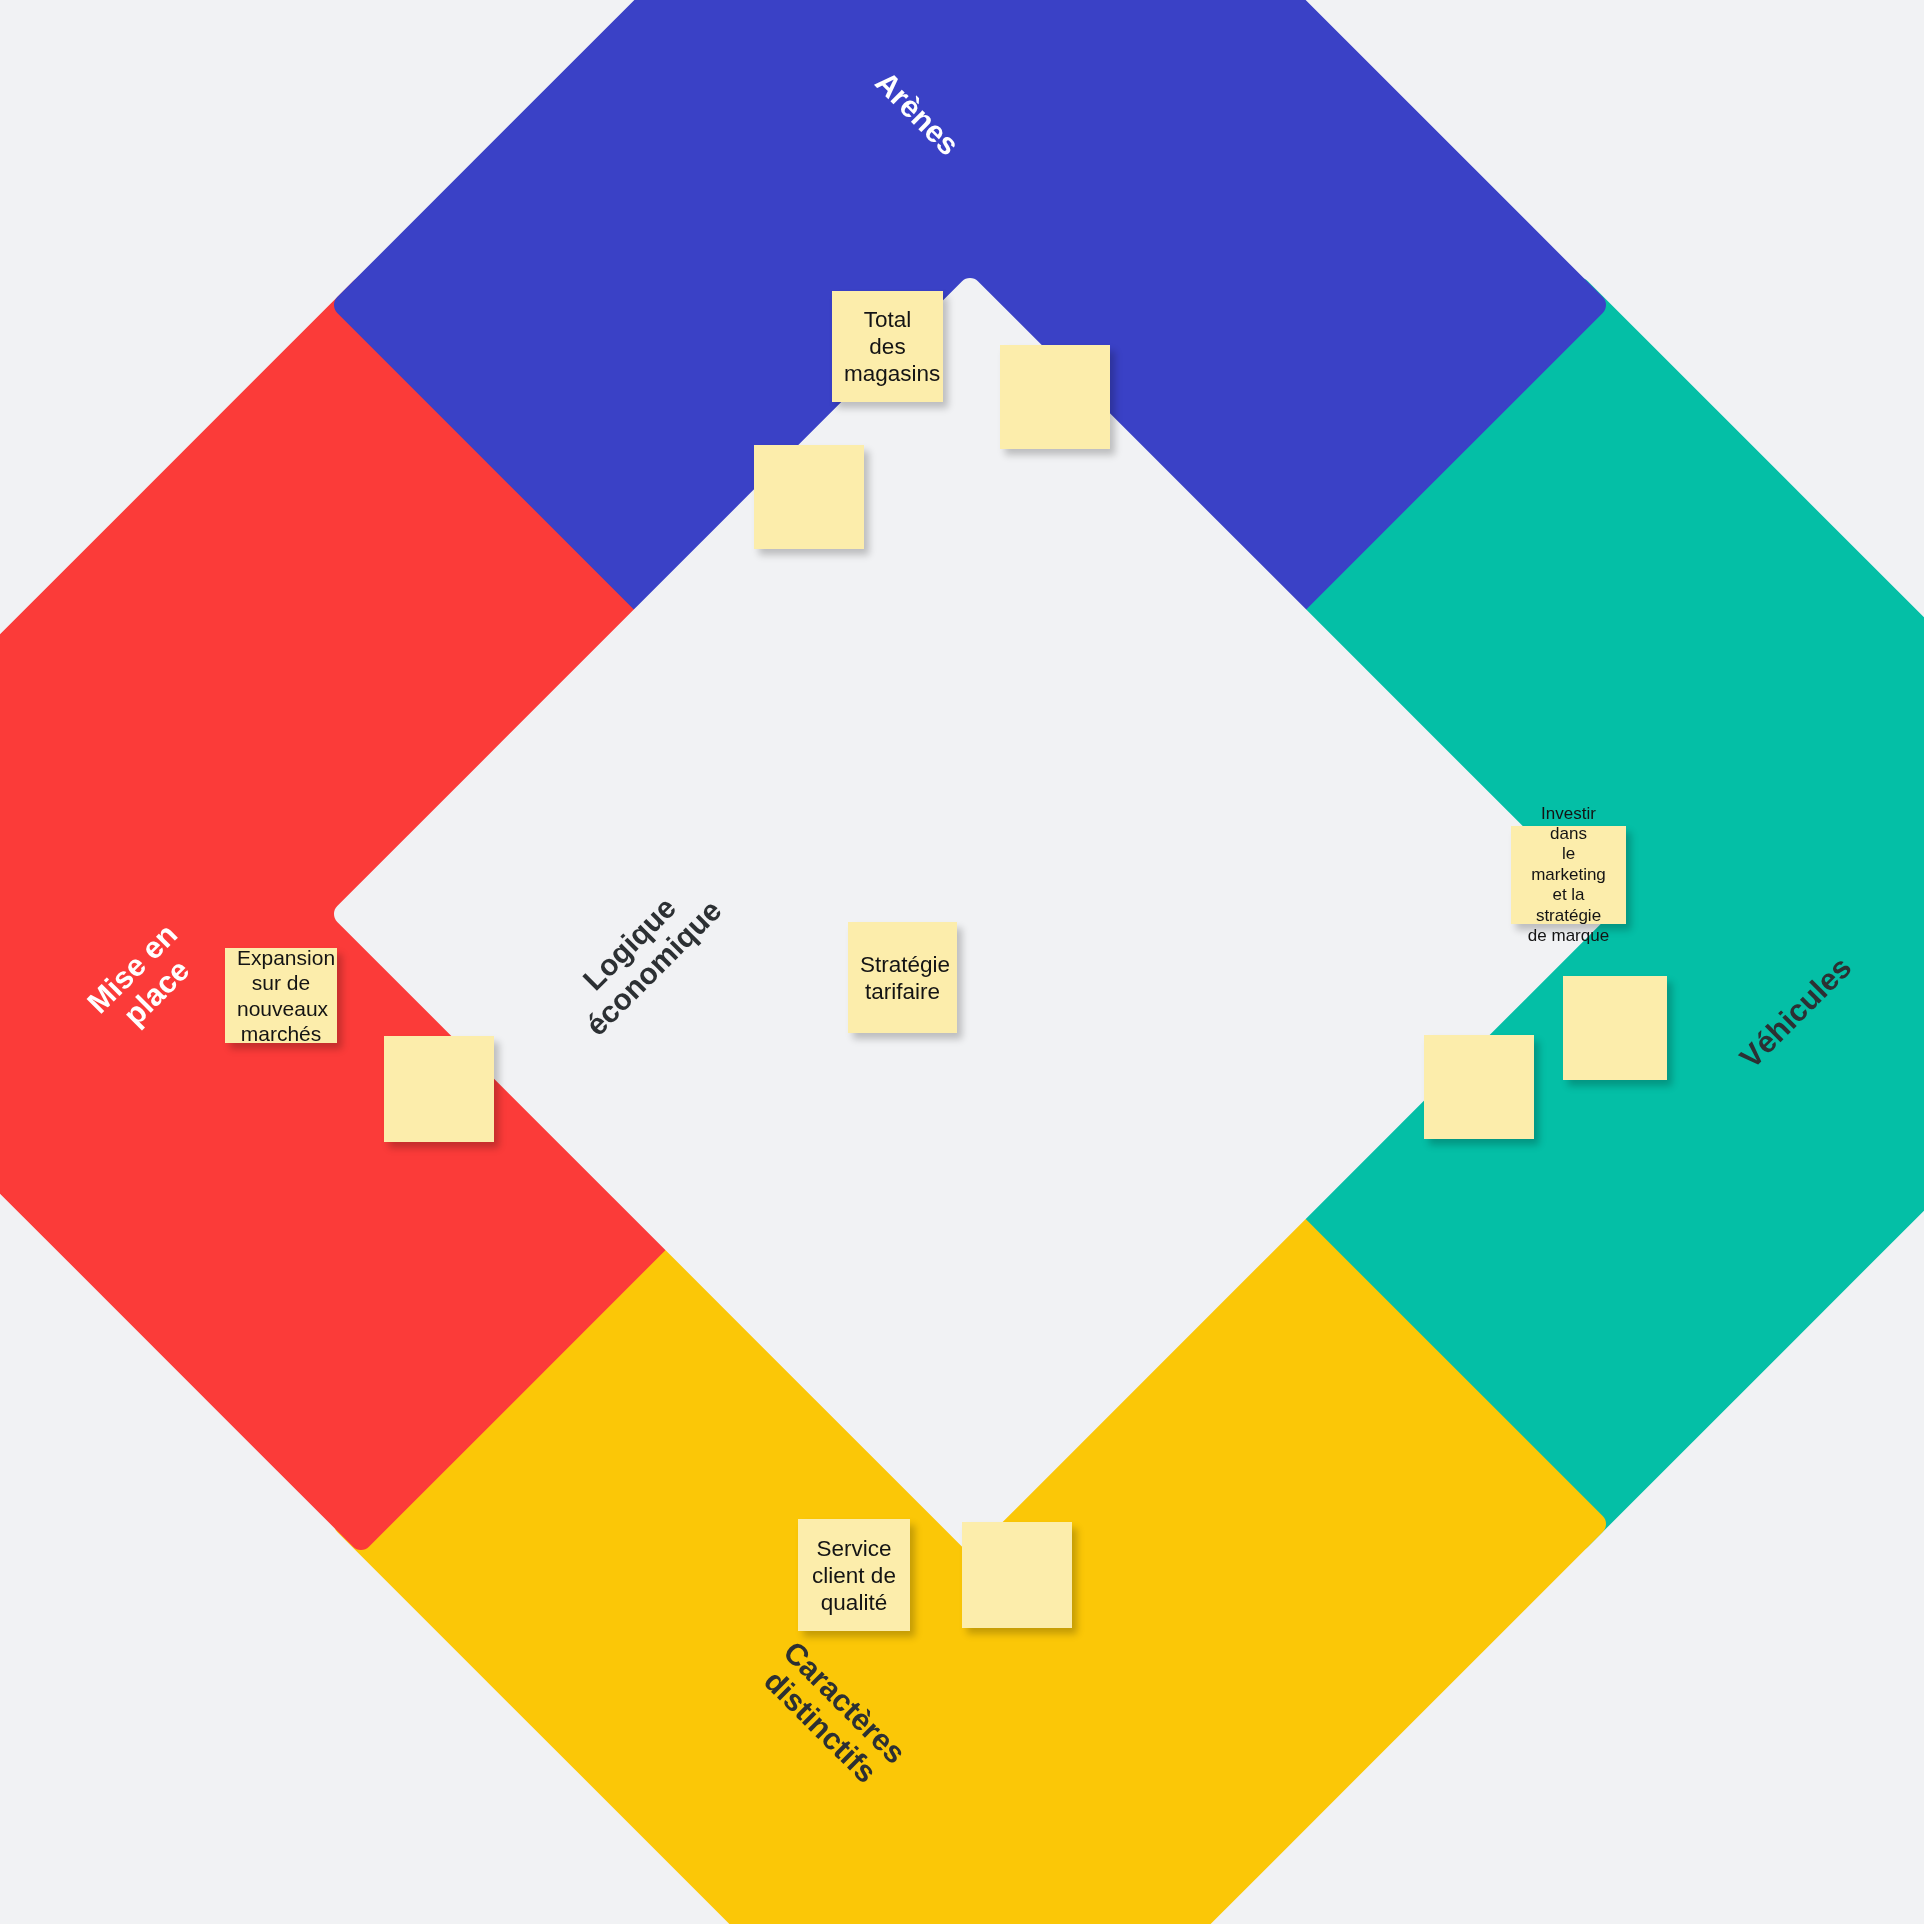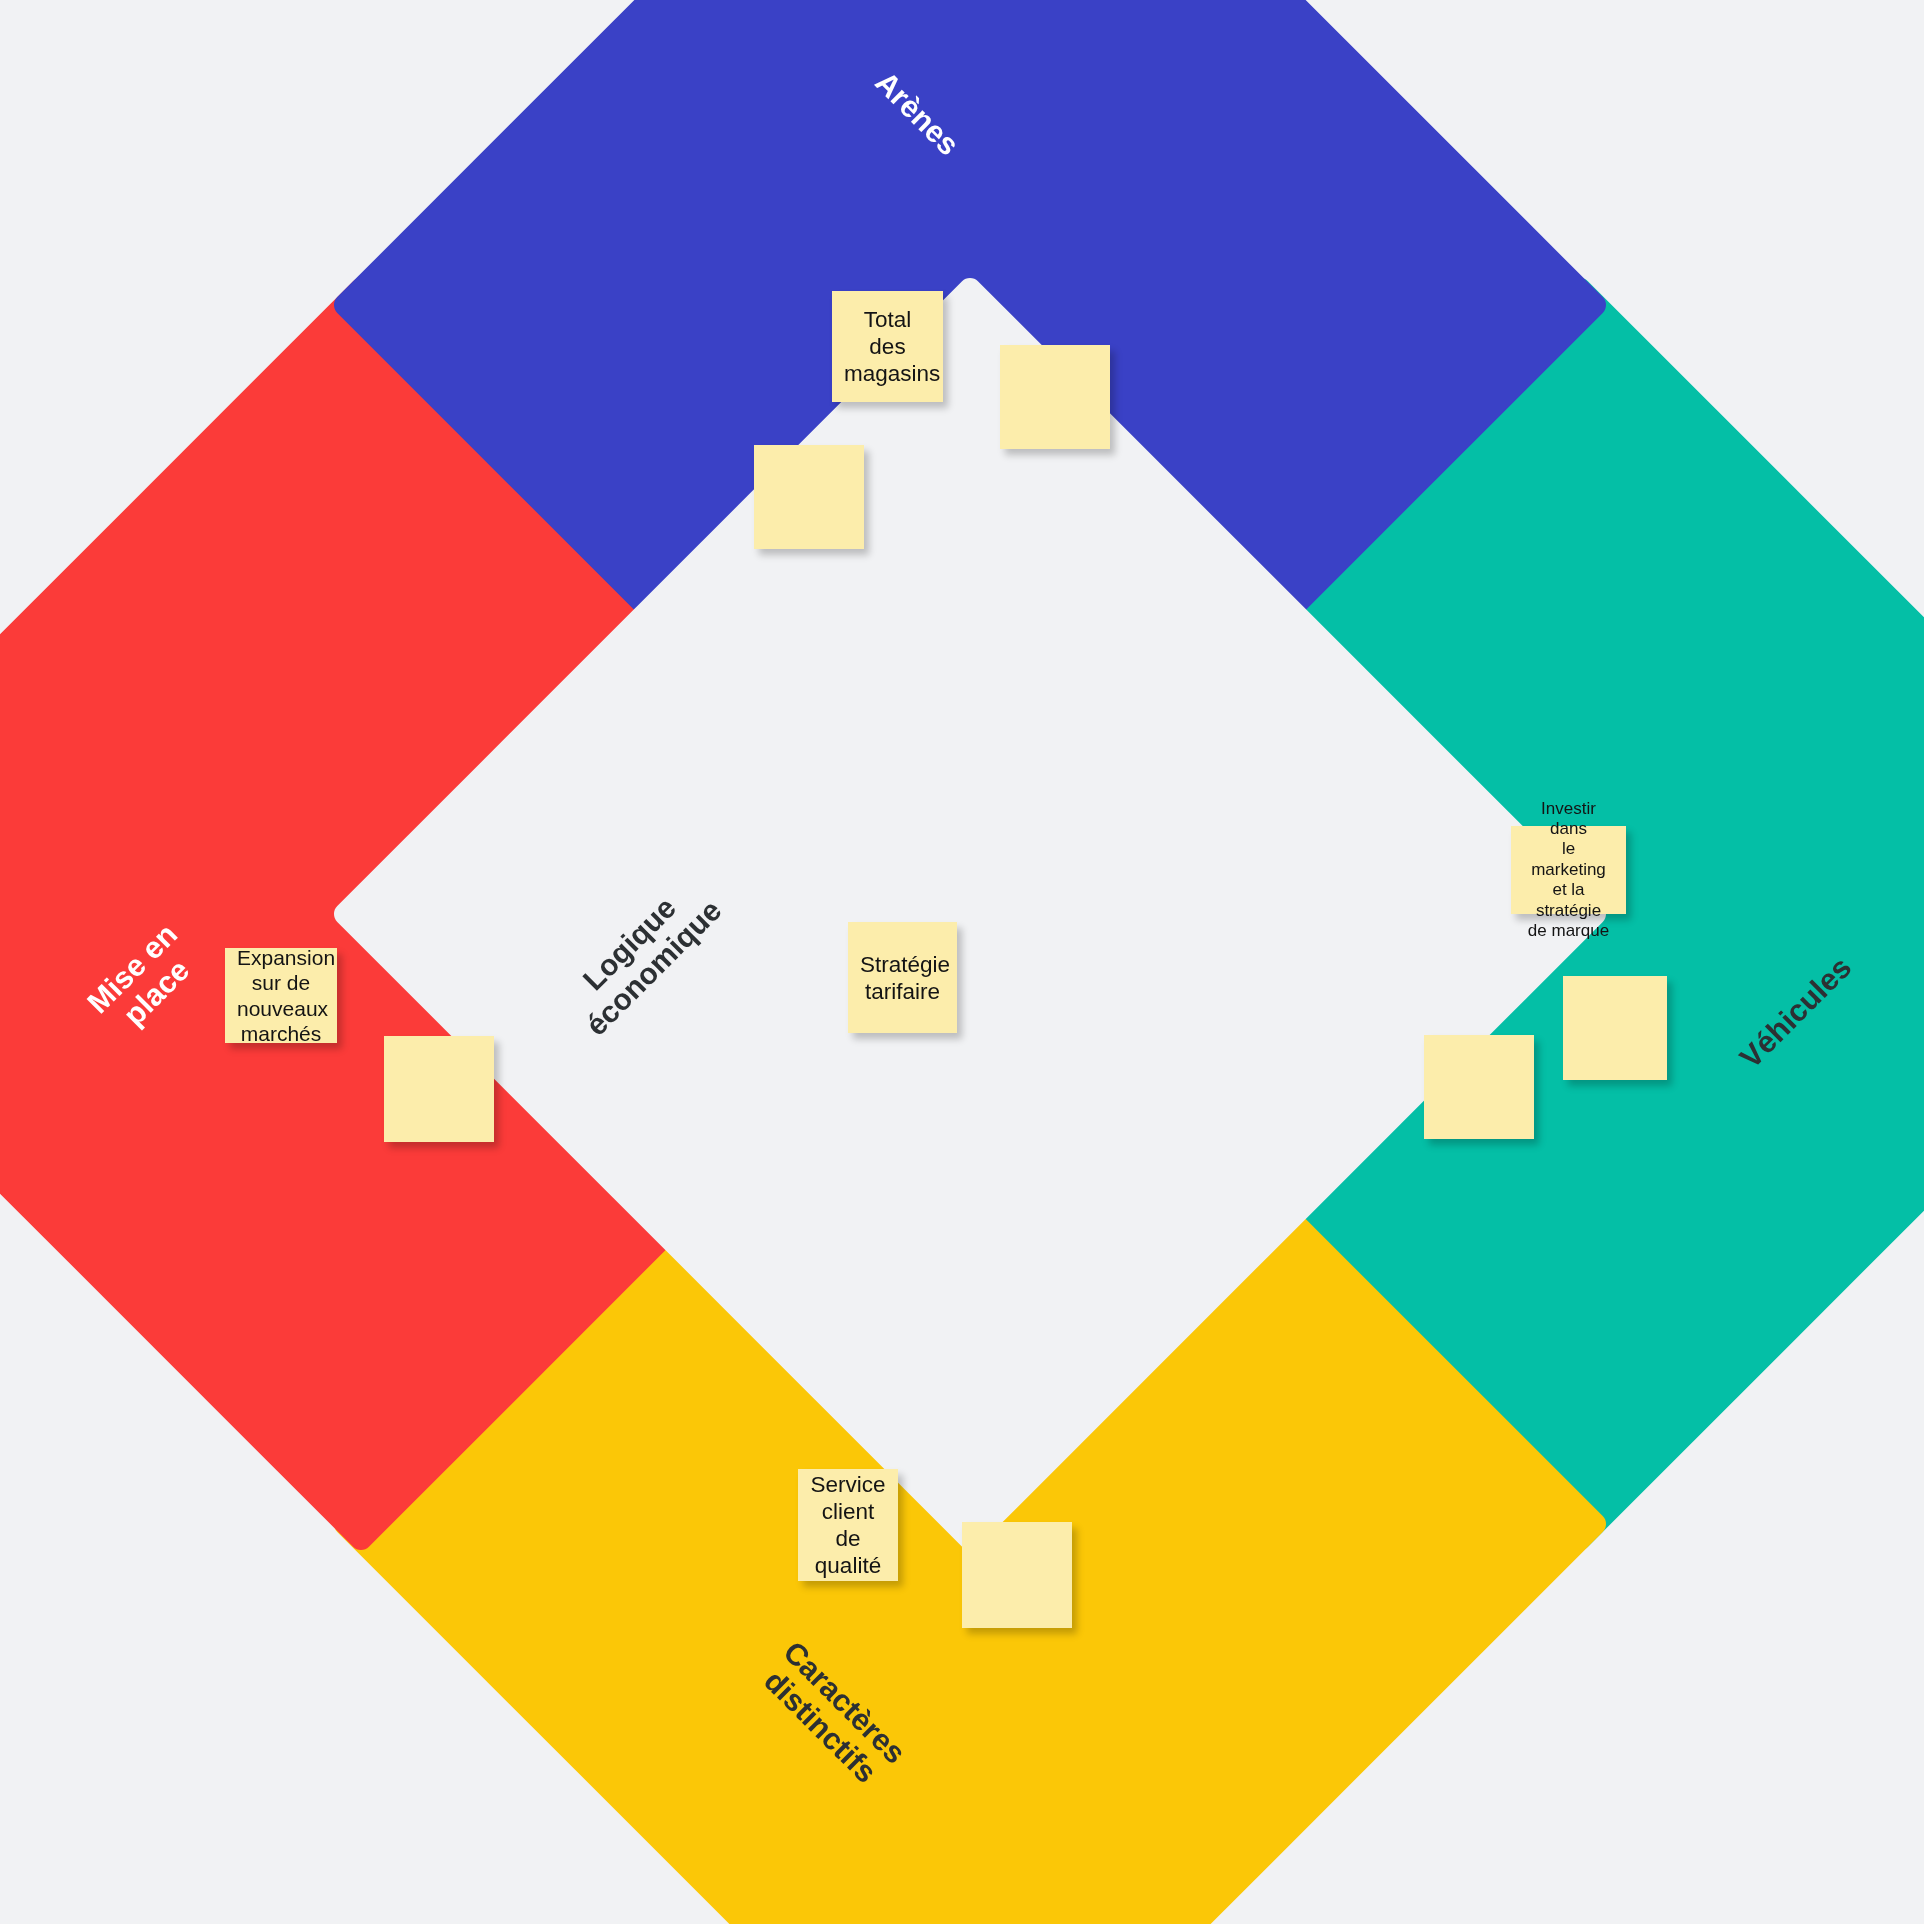--- a/index.html
+++ b/index.html
@@ -115,30 +115,30 @@
     line-height: 1.2;
     white-space: pre-line;
   }
 
   
   #note-total-magasins { left: 832px; top: 291px;  width: 111px; height: 111px; font-size: 22.5px; }
   #note-blue-2         { left: 1000px; top: 345px;  width: 110px; height: 104px; }
   #note-blue-3         { left: 754px;  top: 445px;  width: 110px; height: 104px; }
 
   
-  #note-marketing      { left: 1511px; top: 826px; width: 115px; height: 88px; font-size: 17px; }
+  #note-marketing      { left: 1511px; top: 826px; width: 115px; height: 98px; font-size: 17px; }
   #note-teal-2         { left: 1563px; top: 976px; width: 104px; height: 104px; }
   #note-teal-3         { left: 1424px; top: 1035px; width: 110px; height: 104px; }
 
   
   #note-expansion      { left: 225px;  top: 948px; width: 112px; height: 95px; font-size: 21px; }
   #note-red-2          { left: 384px;  top: 1036px; width: 110px; height: 106px; }
 
   
-  #note-service        { left: 798px;  top: 1469px; width: 100px; height: 112px; font-size: 22.5px; }
+  #note-service        { left: 798px;  top: 1519px; width: 112px; height: 112px; font-size: 22.5px; }
   #note-yellow-2       { left: 962px; top: 1522px; width: 110px; height: 106px; }
 
   
   #note-strategie      { left: 848px; top: 922px; width: 109px; height: 111px; font-size: 22.5px; text-align: center; }
 </style>
 </head>
 <body>
 
 <div id="canvas">
 

